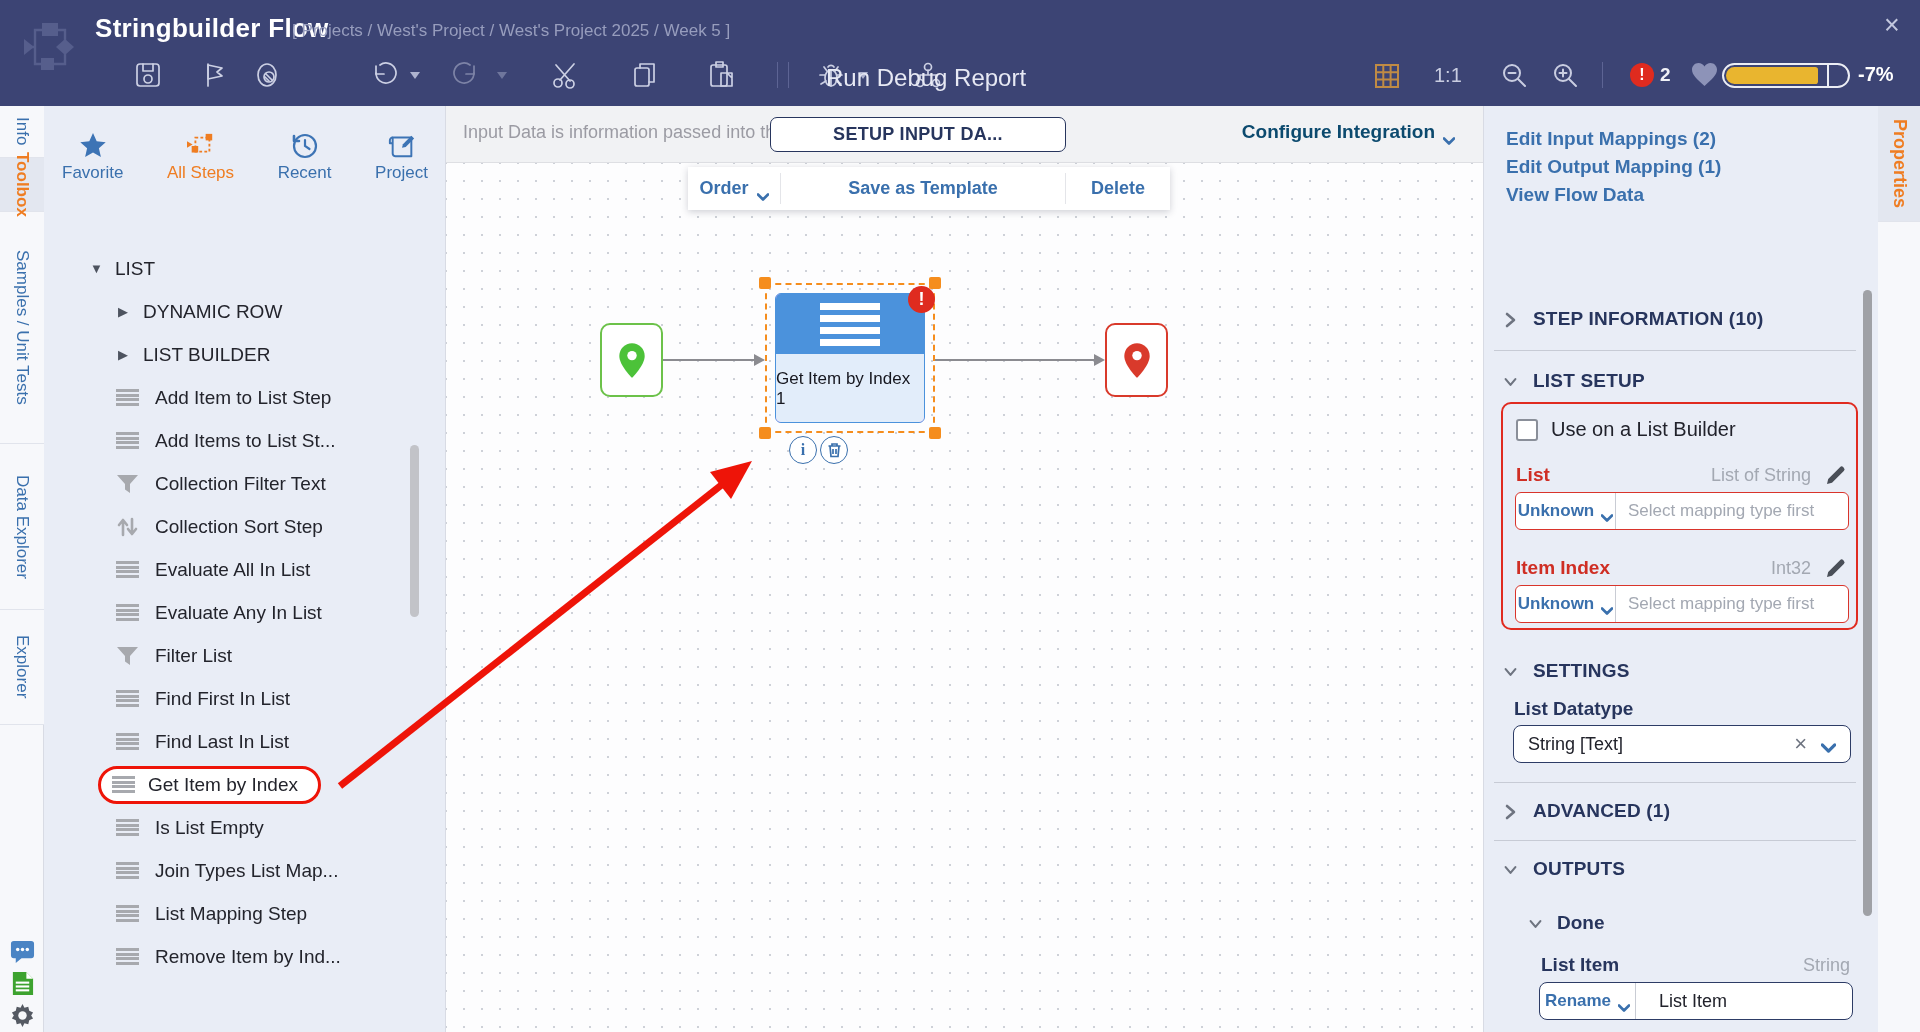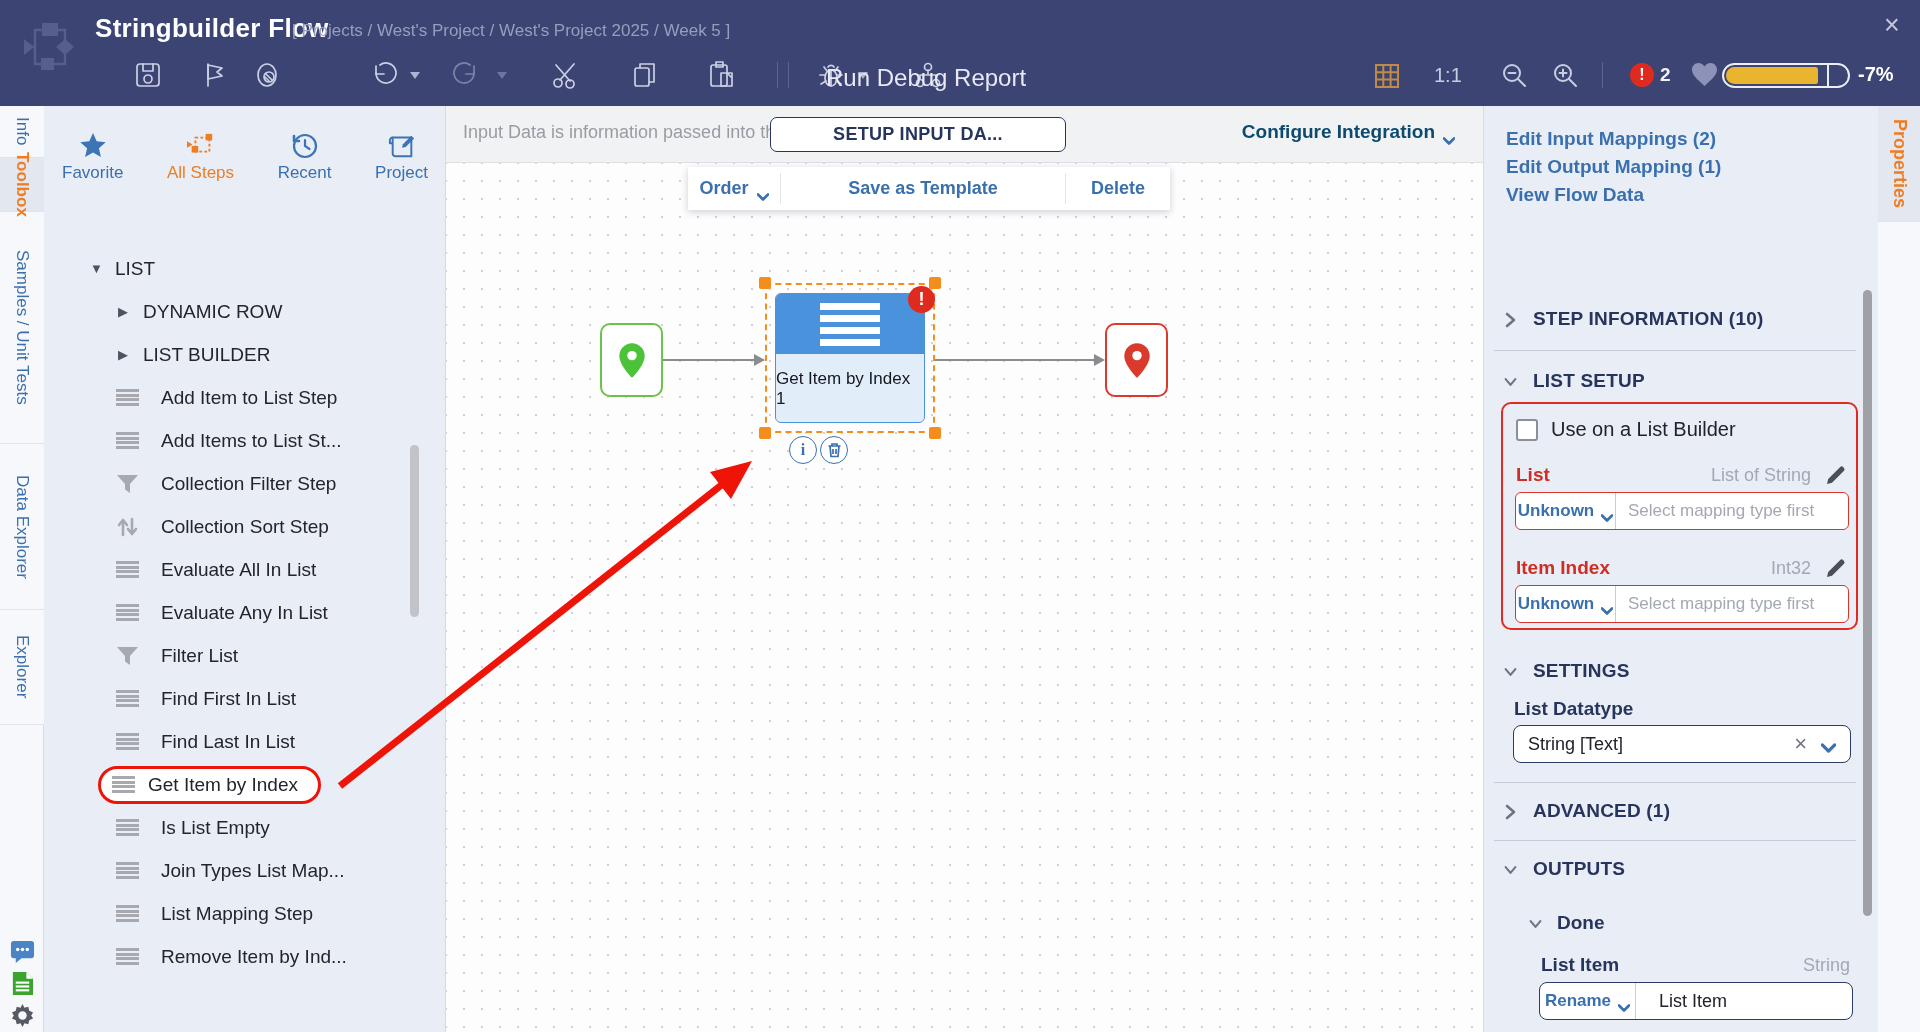--- a/index.html
+++ b/index.html
@@ -48,21 +48,21 @@
   .search-pill input { border:none; outline:none; flex:1; font-size:18px; color:#333; background:transparent; font-family:inherit; }
   .search-pill input::placeholder { color:#a7abb5; }
   .mag-sm { width:22px; height:22px; color:#7c828e; }
   .mag-sm svg { width:100%; height:100%; stroke:currentColor; fill:none; stroke-width:2.2; stroke-linecap:round; }
 
   .tree { position:absolute; left:0; top:141px; width:366px; }
   .trow { height:43px; display:flex; align-items:center; font-size:19px; color:#23242c; cursor:pointer; }
   .tri { font-size:13px; color:#4d535f; width:16px; }
   .g0 { padding-left:46px; gap:9px; }
   .g1 { padding-left:74px; gap:9px; }
-  .it { padding-left:72px; gap:22px; }
+  .it { padding-left:72px; gap:16px; }
   .hb { width:23px; height:17px; background:repeating-linear-gradient(to bottom,#a7a9ae 0 3px,transparent 3px 4.7px); flex:none; }
   .ticon { width:23px; height:20px; flex:none; }
   .hl-wrap { margin-left:54px; display:inline-flex; align-items:center; gap:13px; border:3px solid #ee1408; border-radius:19px; background:#fff; padding:5px 20px 5px 11px; }
   .tree-scroll { position:absolute; left:366px; top:339px; width:9px; height:172px; background:#c2c3c8; border-radius:5px; cursor:pointer; }
 
   
   .canvas { position:absolute; left:446px; top:106px; width:1037px; height:926px; background:#fdfdfe; }
   .cstrip { position:absolute; left:0; top:0; width:1037px; height:57px; background:#f1f2f4; border-bottom:1px solid #dedfe3; }
   .banner-text { position:absolute; left:17px; top:16px; font-size:18px; color:#9b9ba3; }
   .setup-btn { position:absolute; left:324px; top:11px; width:296px; height:35px; background:#fff; border:1.5px solid #27355d; border-radius:7px; font-size:18px; font-weight:700; color:#27355d; display:flex; align-items:center; justify-content:center; cursor:pointer; letter-spacing:.3px; }
@@ -355,21 +355,21 @@
           <span>Add Item to List Step</span>
         </div>
       <div class="trow it">
           <span class="hb"></span>
           <span>Add Items to List St...</span>
         </div>
       <div class="trow it">
           <span class="ticon"><svg viewBox="0 0 23 20">
               <path fill="#a7a9ae" d="M1 1 h21 l-8 9 v9 l-5 -3.5 v-5.5 z"></path>
             </svg></span>
-          <span>Collection Filter Step</span>
+          <span>Collection Filter Text</span>
         </div>
       <div class="trow it">
           <span class="ticon"><svg viewBox="0 0 23 20" stroke="#a7a9ae" stroke-width="2.6" fill="none" stroke-linecap="round" stroke-linejoin="round">
               <path d="M7 18 V4 M3 8 l4 -5 4 5"></path>
               <path d="M16 2 v14 M12 12 l4 5 4 -5"></path>
             </svg></span>
           <span>Collection Sort Step</span>
         </div>
       <div class="trow it">
           <span class="hb"></span>

